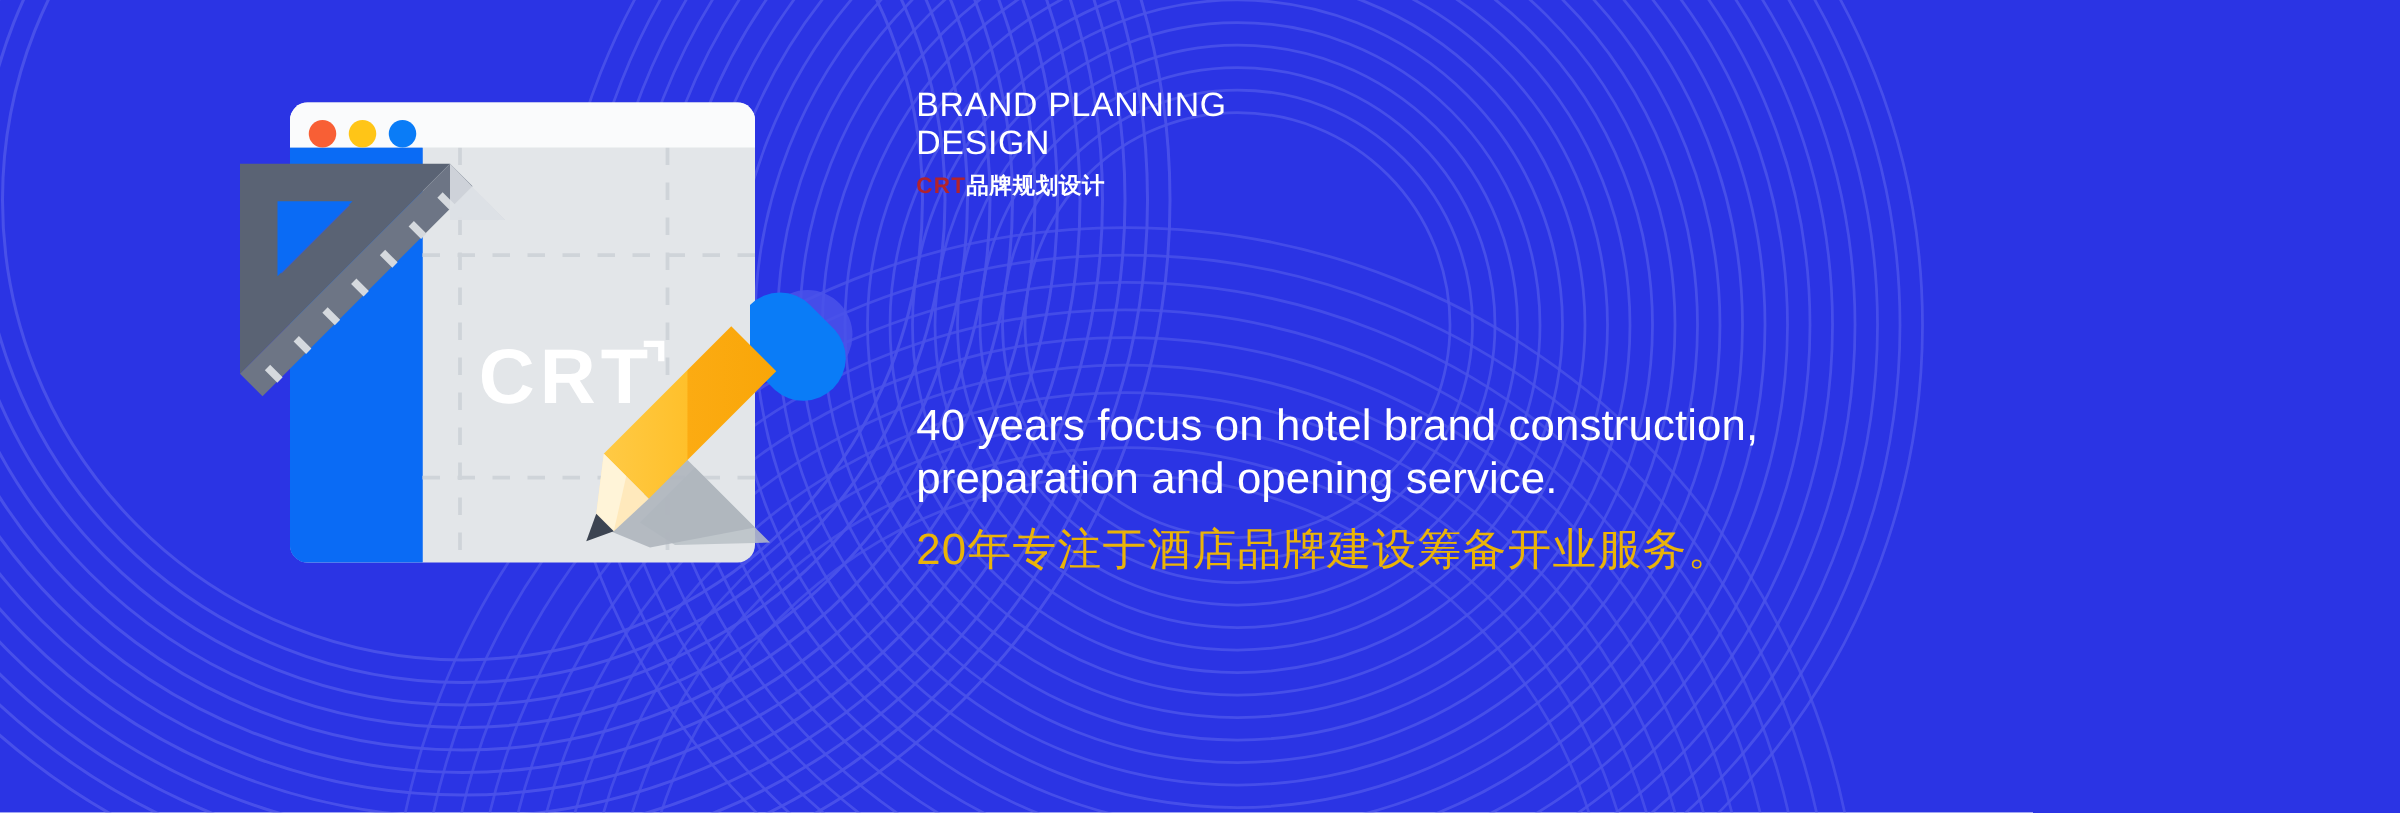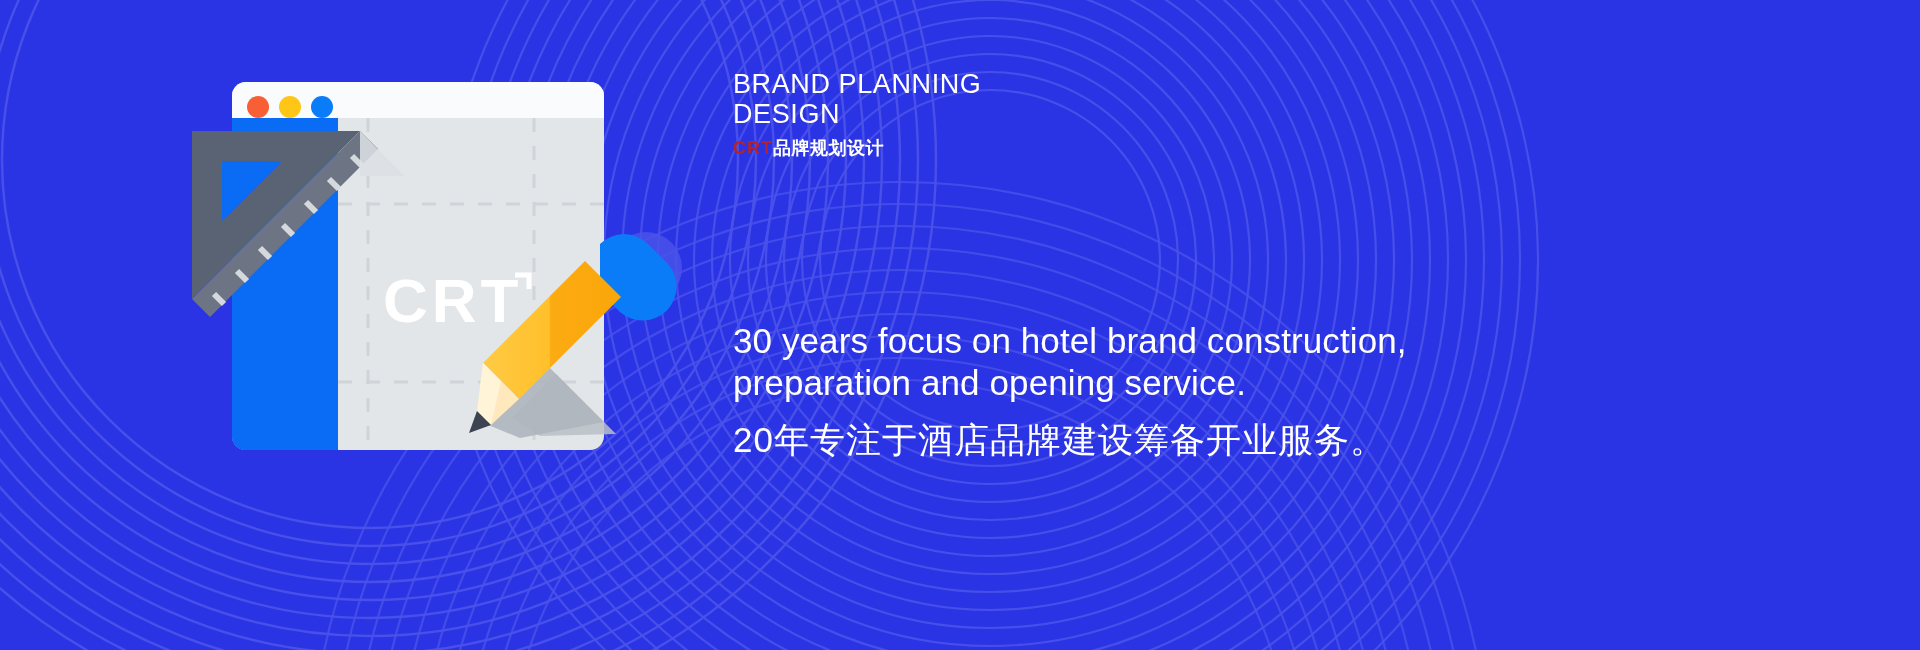--- a/index.html
+++ b/index.html
@@ -90,21 +90,21 @@
     margin: 0;
     color: #ffffff;
     font-size: 35px;
     line-height: 42px;
     font-weight: 300;
     letter-spacing: 0.1px;
     white-space: pre-line;
   }
   .headline-cn {
     margin: 14px 0 0 0;
-    color: #ffffff;
+    color: #eab308;
     font-size: 35px;
     line-height: 44px;
     font-weight: 300;
     letter-spacing: 1px;
   }
 </style>
 </head>
 <body>
 
 <div id="banner">
@@ -256,19 +256,19 @@
 
   <div class="copy">
 
     <div class="eyebrow-block">
       <p class="eyebrow-en">BRAND PLANNING
 DESIGN</p>
       <p class="eyebrow-cn"><span class="brandmark">CRT</span><span>品牌规划设计</span></p>
     </div>
 
     <div class="headline-block">
-      <p class="headline-en">30 years focus on hotel brand construction,
+      <p class="headline-en">40 years focus on hotel brand construction,
 preparation and opening service.</p>
       <p class="headline-cn">20年专注于酒店品牌建设筹备开业服务。</p>
     </div>
 
   </div>
 </div>
 
 </body></html>

